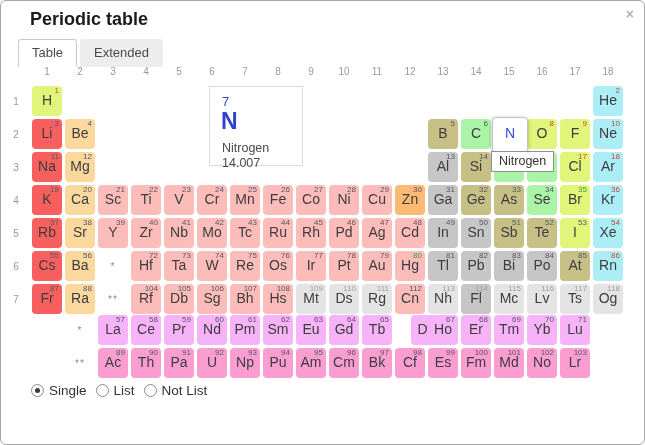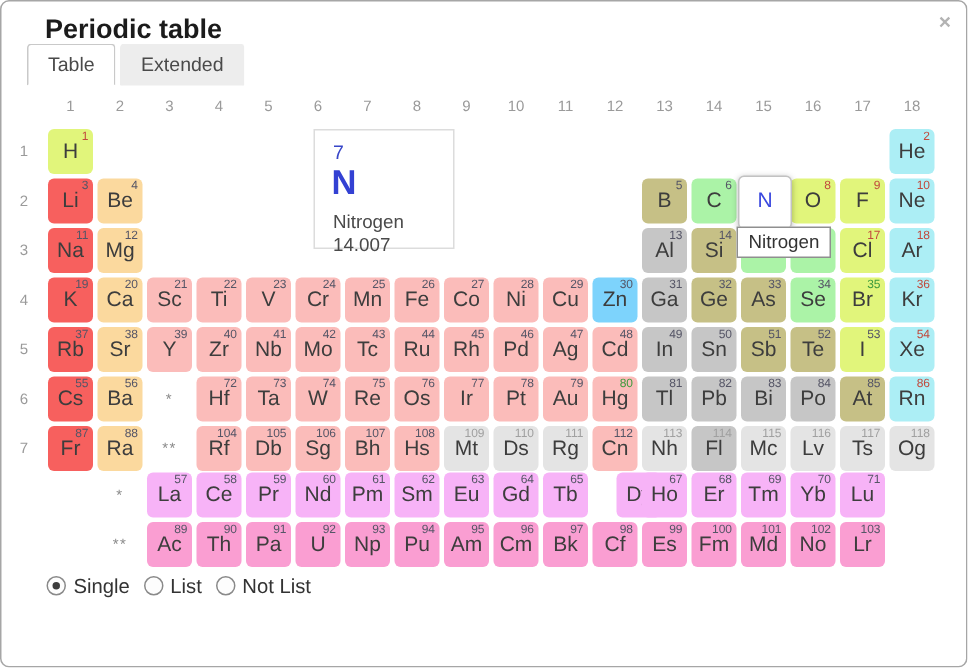--- a/index.html
+++ b/index.html
@@ -1,20 +1,20 @@
 <!DOCTYPE html>
 <html><head>
 <meta charset="utf-8">
 <style>
   html,body{margin:0;padding:0;overflow:hidden;}
   body{width:645px;height:445px;background:#fff;font-family:"Liberation Sans",sans-serif;position:relative;}
   .dialog{position:absolute;left:0;top:0;width:643px;height:443px;border:1px solid #a6a6a6;border-radius:6px;overflow:hidden;background:#fff;}
   .title{position:absolute;left:29px;top:8px;font-size:18px;font-weight:bold;color:#1b1b1b;}
   .close{position:absolute;right:10px;top:6px;font-size:14px;font-weight:bold;color:#b3b3b3;cursor:pointer;line-height:1;}
-  .tabbar{position:absolute;left:17px;top:28px;display:flex;gap:3px;z-index:2;}
+  .tabbar{position:absolute;left:17px;top:38px;display:flex;gap:3px;z-index:2;}
   .tab{padding:5px 13px 6px 13px;font-size:13px;color:#4a4a4a;background:#ededed;border:1px solid #ededed;border-bottom:none;border-radius:3px 3px 0 0;cursor:pointer;}
   .tab.active{background:#fff;border:1px solid #c9c9c9;border-bottom:1px solid #fff;}
   .ptable{position:absolute;left:0;top:0;width:645px;height:445px;}
   .gh{position:absolute;font-size:10px;color:#9a9a9a;text-align:center;}
   .pl{position:absolute;font-size:10px;color:#9a9a9a;text-align:center;}
   .mk{position:absolute;font-size:10px;color:#8a8a8a;text-align:center;letter-spacing:1px;}
   .cell{position:absolute;width:30px;height:30px;border-radius:4px;cursor:pointer;}
   .cell .num{position:absolute;top:1px;right:3px;font-size:8px;line-height:1;}
   .cell .sym{position:absolute;left:0;right:0;top:7px;text-align:center;font-size:14px;color:#3d3d3d;line-height:1.1;}
   .cell.sel{width:34px;height:34px;margin:-2px;background:#fff;border:1px solid #c2c2c2;box-shadow:0 1px 4px rgba(0,0,0,.28);z-index:5;}
@@ -184,21 +184,21 @@
         <span class="sym">Co</span>
       </div>
       <div class="cell" style="left: 328px; top: 184px; background: rgb(251, 188, 186);">
         <span class="num" style="color: rgb(85, 85, 102);">28</span>
         <span class="sym">Ni</span>
       </div>
       <div class="cell" style="left: 361px; top: 184px; background: rgb(251, 188, 186);">
         <span class="num" style="color: rgb(85, 85, 102);">29</span>
         <span class="sym">Cu</span>
       </div>
-      <div class="cell" style="left: 394px; top: 184px; background: #7dd3fc;">
+      <div class="cell" style="left: 394px; top: 184px; background: #fdba74;">
         <span class="num" style="color: rgb(85, 85, 102);">30</span>
         <span class="sym">Zn</span>
       </div>
       <div class="cell" style="left: 427px; top: 184px; background: rgb(198, 198, 198);">
         <span class="num" style="color: rgb(85, 85, 102);">31</span>
         <span class="sym">Ga</span>
       </div>
       <div class="cell" style="left: 460px; top: 184px; background: rgb(198, 192, 134);">
         <span class="num" style="color: rgb(85, 85, 102);">32</span>
         <span class="sym">Ge</span>

